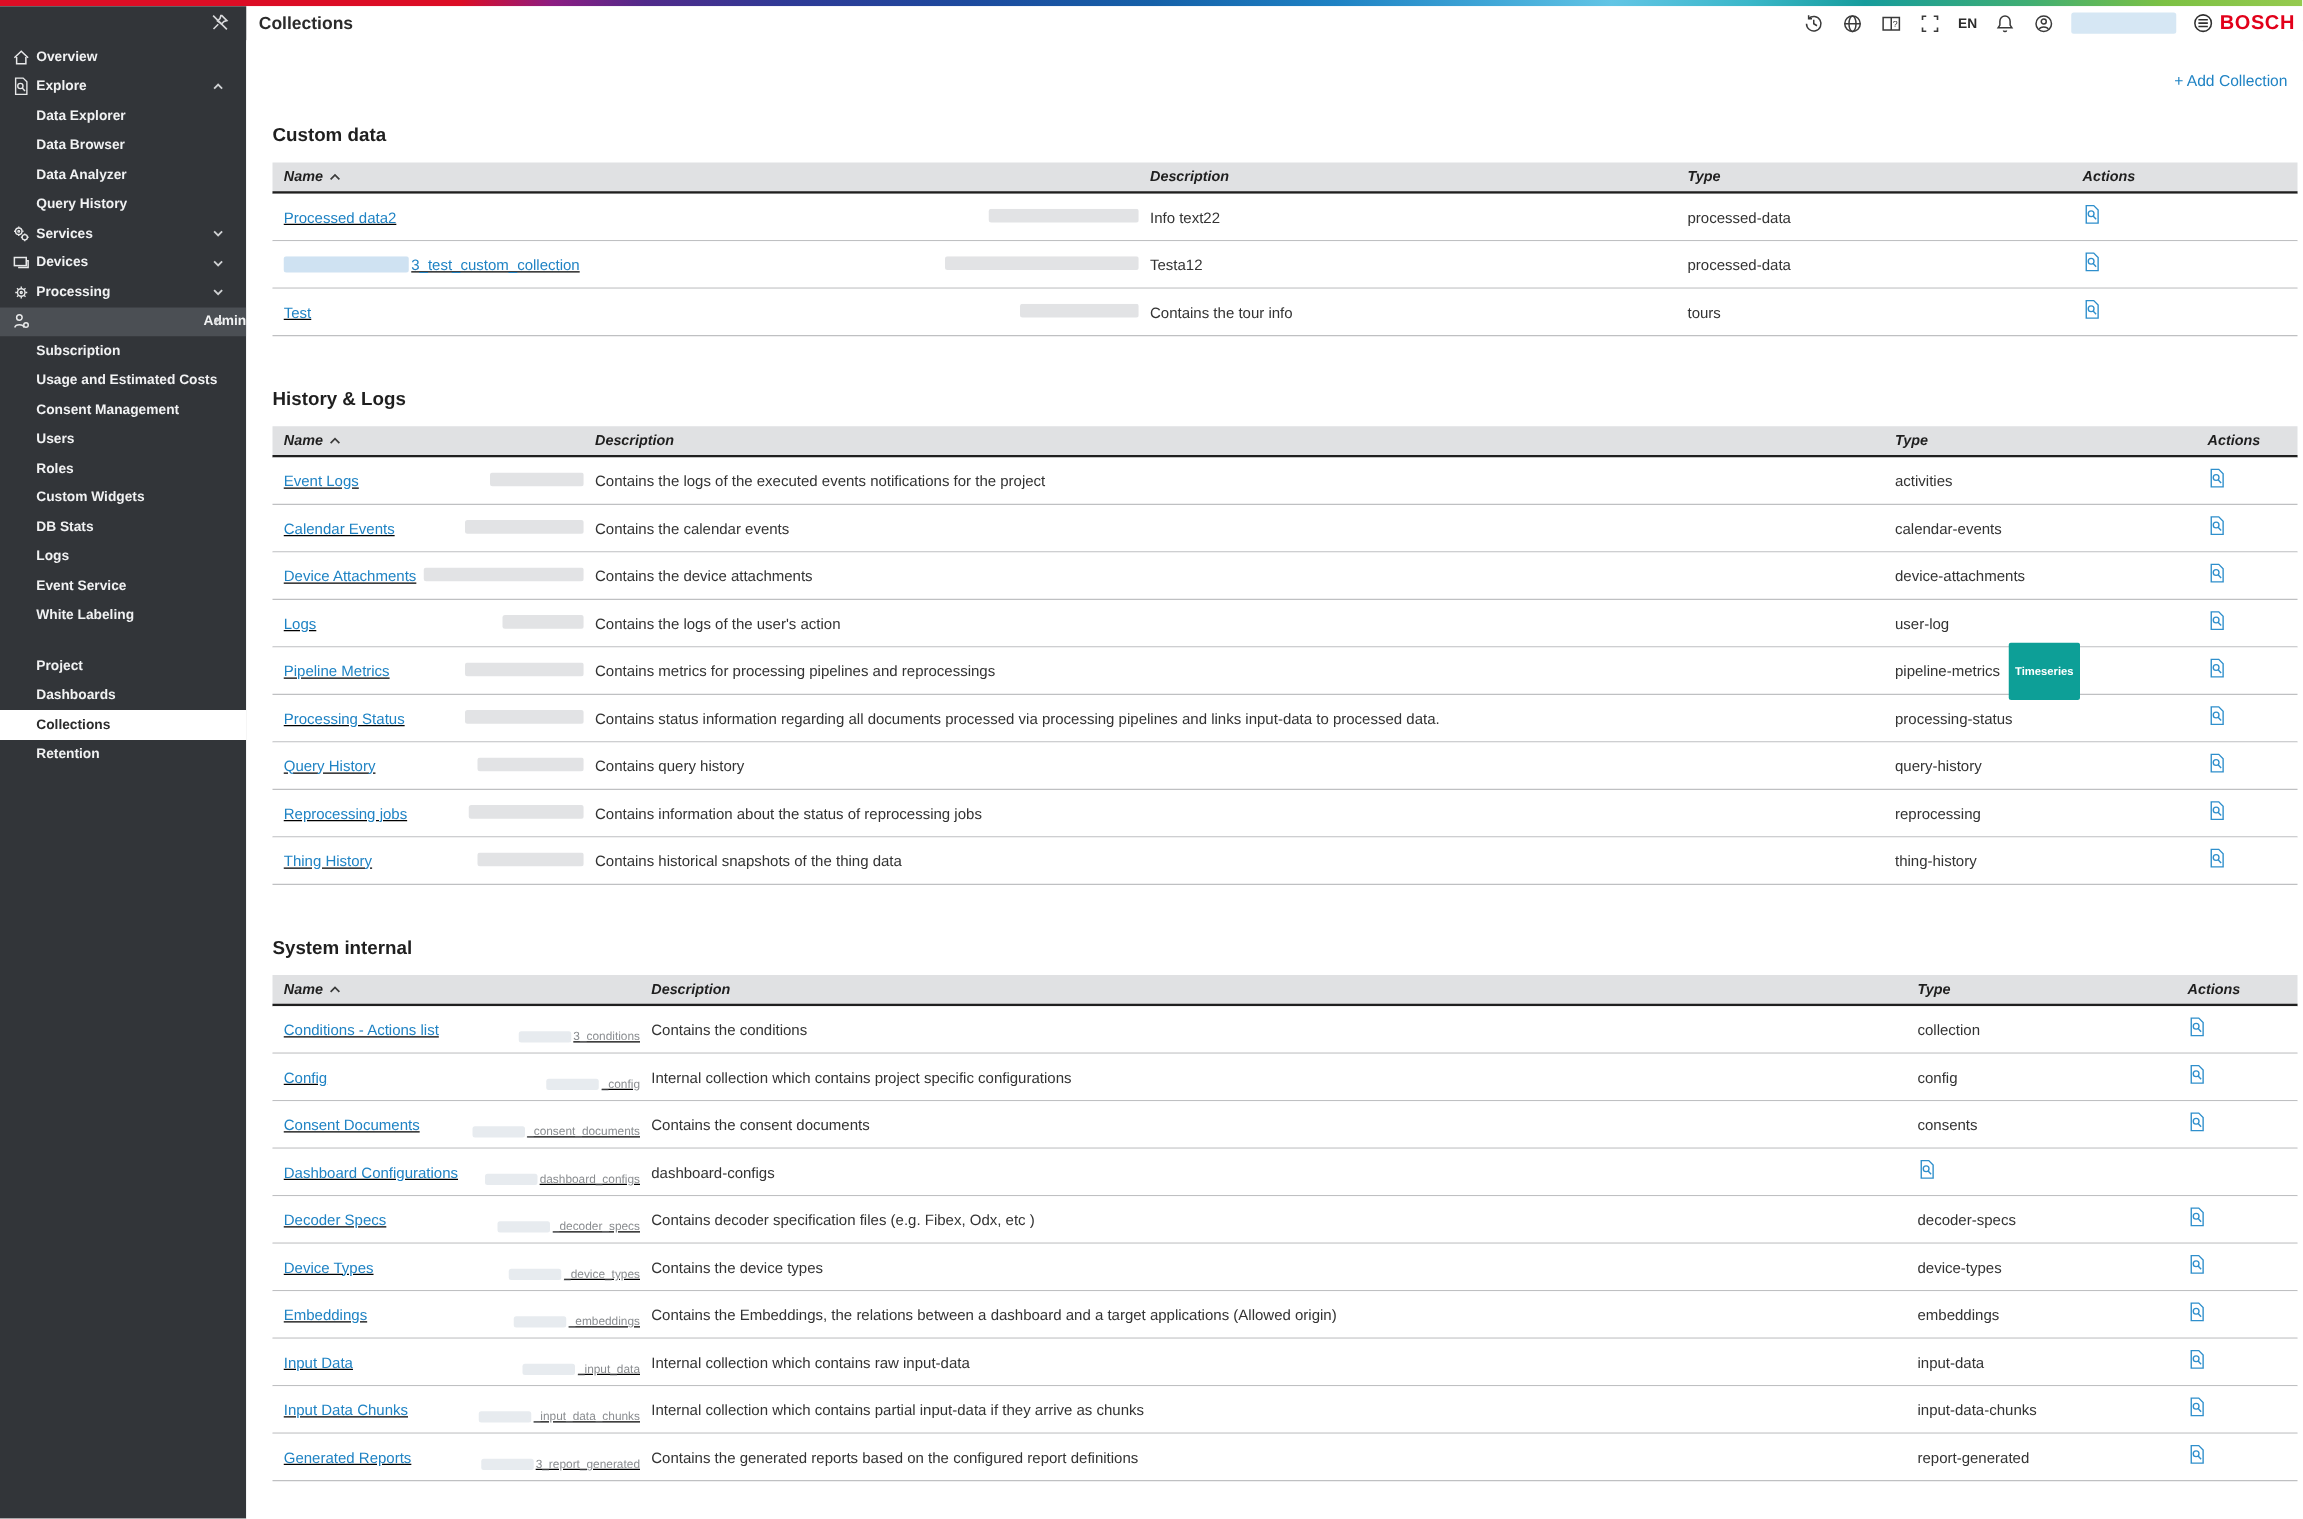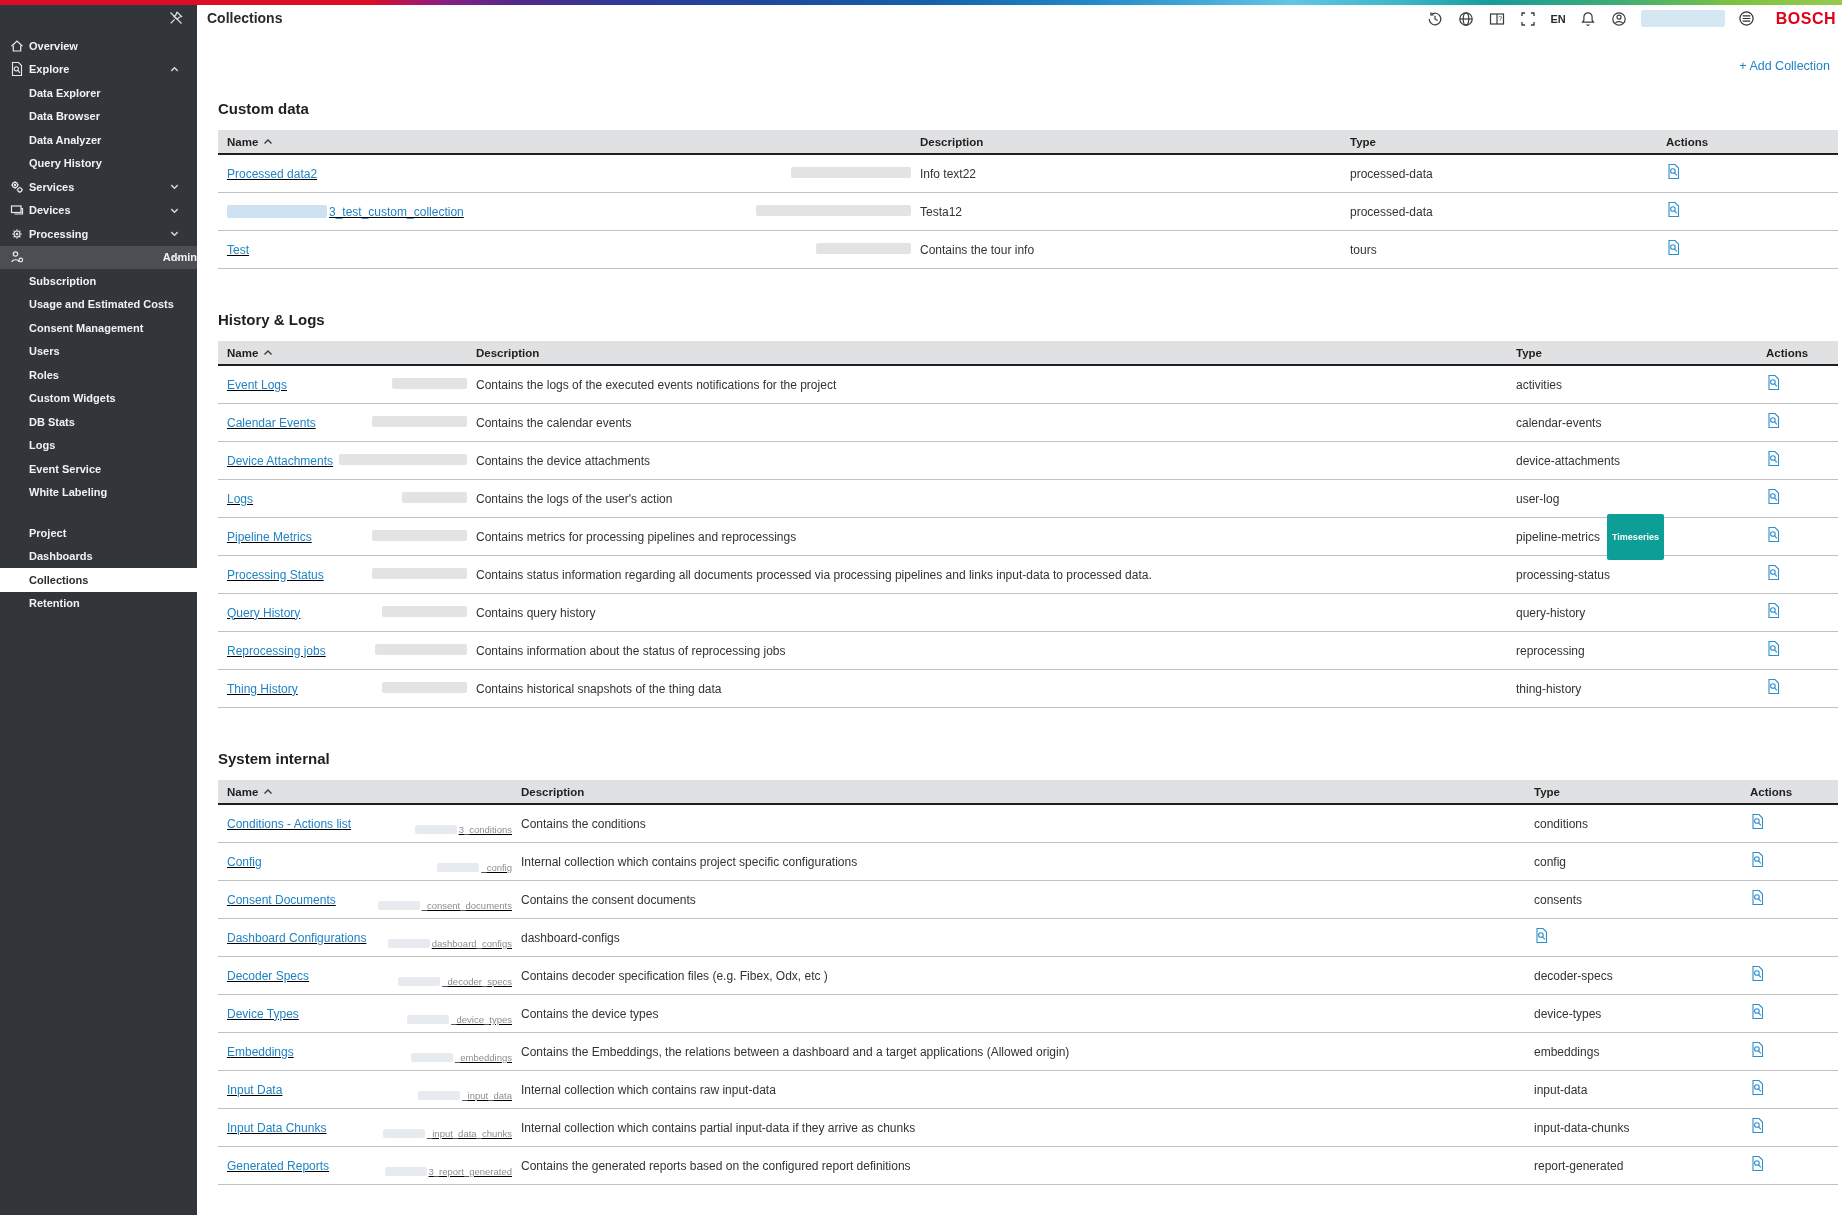--- a/index.html
+++ b/index.html
@@ -11,21 +11,21 @@
 
   
   .appbar{position:absolute;top:5px;left:0;width:1842px;height:27px;background:#fff;border-bottom:1px solid #dcdcdc;}
   .appbar .corner{position:absolute;left:0;top:0;width:197px;height:27px;background:#323539;}
   .pin-btn{position:absolute;right:12px;top:4px;width:18px;height:18px;color:#d9dadc;cursor:pointer;}
   .page-title{position:absolute;left:207px;top:0;height:27px;line-height:26px;font-size:14px;font-weight:bold;color:#2b2b2b;}
   .hdr-icons{position:absolute;right:0;top:0;height:27px;display:flex;align-items:center;gap:13px;padding-right:6px;}
   .hico{width:18px;height:18px;color:#3a3a3a;cursor:pointer;flex:none;}
   .hlang{font-size:11px;font-weight:bold;color:#2b2b2b;cursor:pointer;}
   .huser{width:84px;height:17px;background:#d6e7f4;border-radius:2px;}
-  .bosch-wrap{display:flex;align-items:center;gap:21px;}
+  .bosch-wrap{display:flex;align-items:center;gap:5px;}
   .bosch-logo{width:17px;height:17px;color:#2f2f2f;}
   .bosch-word{font-size:16px;font-weight:bold;letter-spacing:.5px;color:#e2001a;}
 
   
   .sidebar{position:absolute;top:32px;left:0;width:197px;height:1183px;background:#323539;color:#f1f2f3;padding-top:2px;box-sizing:border-box;}
   .srow{position:relative;height:23.5px;display:flex;align-items:center;cursor:pointer;font-size:11px;font-weight:bold;}
   .srow .sico{position:absolute;left:9px;top:3.5px;width:16px;height:16px;color:#e8e9ea;}
   .srow .slabel{margin-left:29px;}
   .srow .schev{position:absolute;right:17px;top:6px;width:11px;height:11px;color:#cfd1d3;}
   .srow.active-parent{background:#4b4f54;justify-content:flex-end;}
@@ -37,21 +37,21 @@
   .addrow{text-align:right;margin-top:24px;padding-right:8px;}
   .addlink{font-size:12.5px;color:#1f83c4;cursor:pointer;}
   h2.sec-title{font-size:15px;font-weight:bold;color:#1f1f1f;margin:26px 0 13px 0;}
   section+section h2.sec-title{margin-top:42px;}
 
   .tbl{width:1620px;}
   .trow{display:grid;align-items:center;}
   .s0 .trow{grid-template-columns:693px 430px 316px 1fr;}
   .s1 .trow{grid-template-columns:249px 1040px 250px 1fr;}
   .s2 .trow{grid-template-columns:294px 1013px 216px 1fr;}
-  .thead{background:#e0e1e3;height:23px;border-bottom:2px solid #1f1f1f;}
+  .thead{background:#e0e1e3;height:23px;border-bottom:2px solid #1f1f1f;font-style:italic;}
   .thead .tcell{font-size:11.5px;font-weight:bold;color:#1f1f1f;display:flex;align-items:center;gap:5px;}
   .sortcaret{width:10px;height:10px;color:#3a3a3a;cursor:pointer;}
   .tbody .trow{height:37px;border-bottom:1px solid #bfc0c2;background:#fff;}
   .tcell{padding-left:9px;overflow:hidden;white-space:nowrap;}
   .namecell{display:flex;flex-direction:row;justify-content:space-between;gap:2px;text-decoration:underline;}
   .nameline{display:flex;align-items:center;gap:2px;}
   .rowlink{font-size:12px;color:#1f83c4;text-decoration:none;cursor:pointer;}
   .maskbar{height:11px;background:#e2e3e5;border-radius:2px;}
   .maskblue{height:13px;background:#cfe2f2;border-radius:2px;}
   .subline{font-size:9.5px;color:#8a8d90;display:flex;align-items:center;gap:2px;margin-left:8px;margin-top:12px;}
@@ -514,21 +514,21 @@
                 <div class="tcell namecell">
                   <div class="nameline">
                     <a class="rowlink">Conditions - Actions list</a>
                   </div>
                   <div class="subline">
                     <span class="submask" style="width: 42px;"></span>
                     <span>3_conditions</span>
                   </div>
                 </div>
                 <div class="tcell desc">Contains the conditions</div>
-                <div class="tcell typ"><span>conditions</span></div>
+                <div class="tcell typ"><span>collection</span></div>
                 <div class="tcell"><span class="actbtn"><svg viewBox="0 0 16 17" fill="none" stroke="currentColor" stroke-width="1.1">
                       <path d="M3 1.5h6l3.5 3.5v10.5H3z"></path>
                       <circle cx="6.9" cy="8" r="2.3"></circle>
                       <path d="M8.5 9.8l2.4 2.6"></path>
                     </svg></span></div>
               </div>
               <div class="trow">
                 <div class="tcell namecell">
                   <div class="nameline">
                     <a class="rowlink">Config</a>

